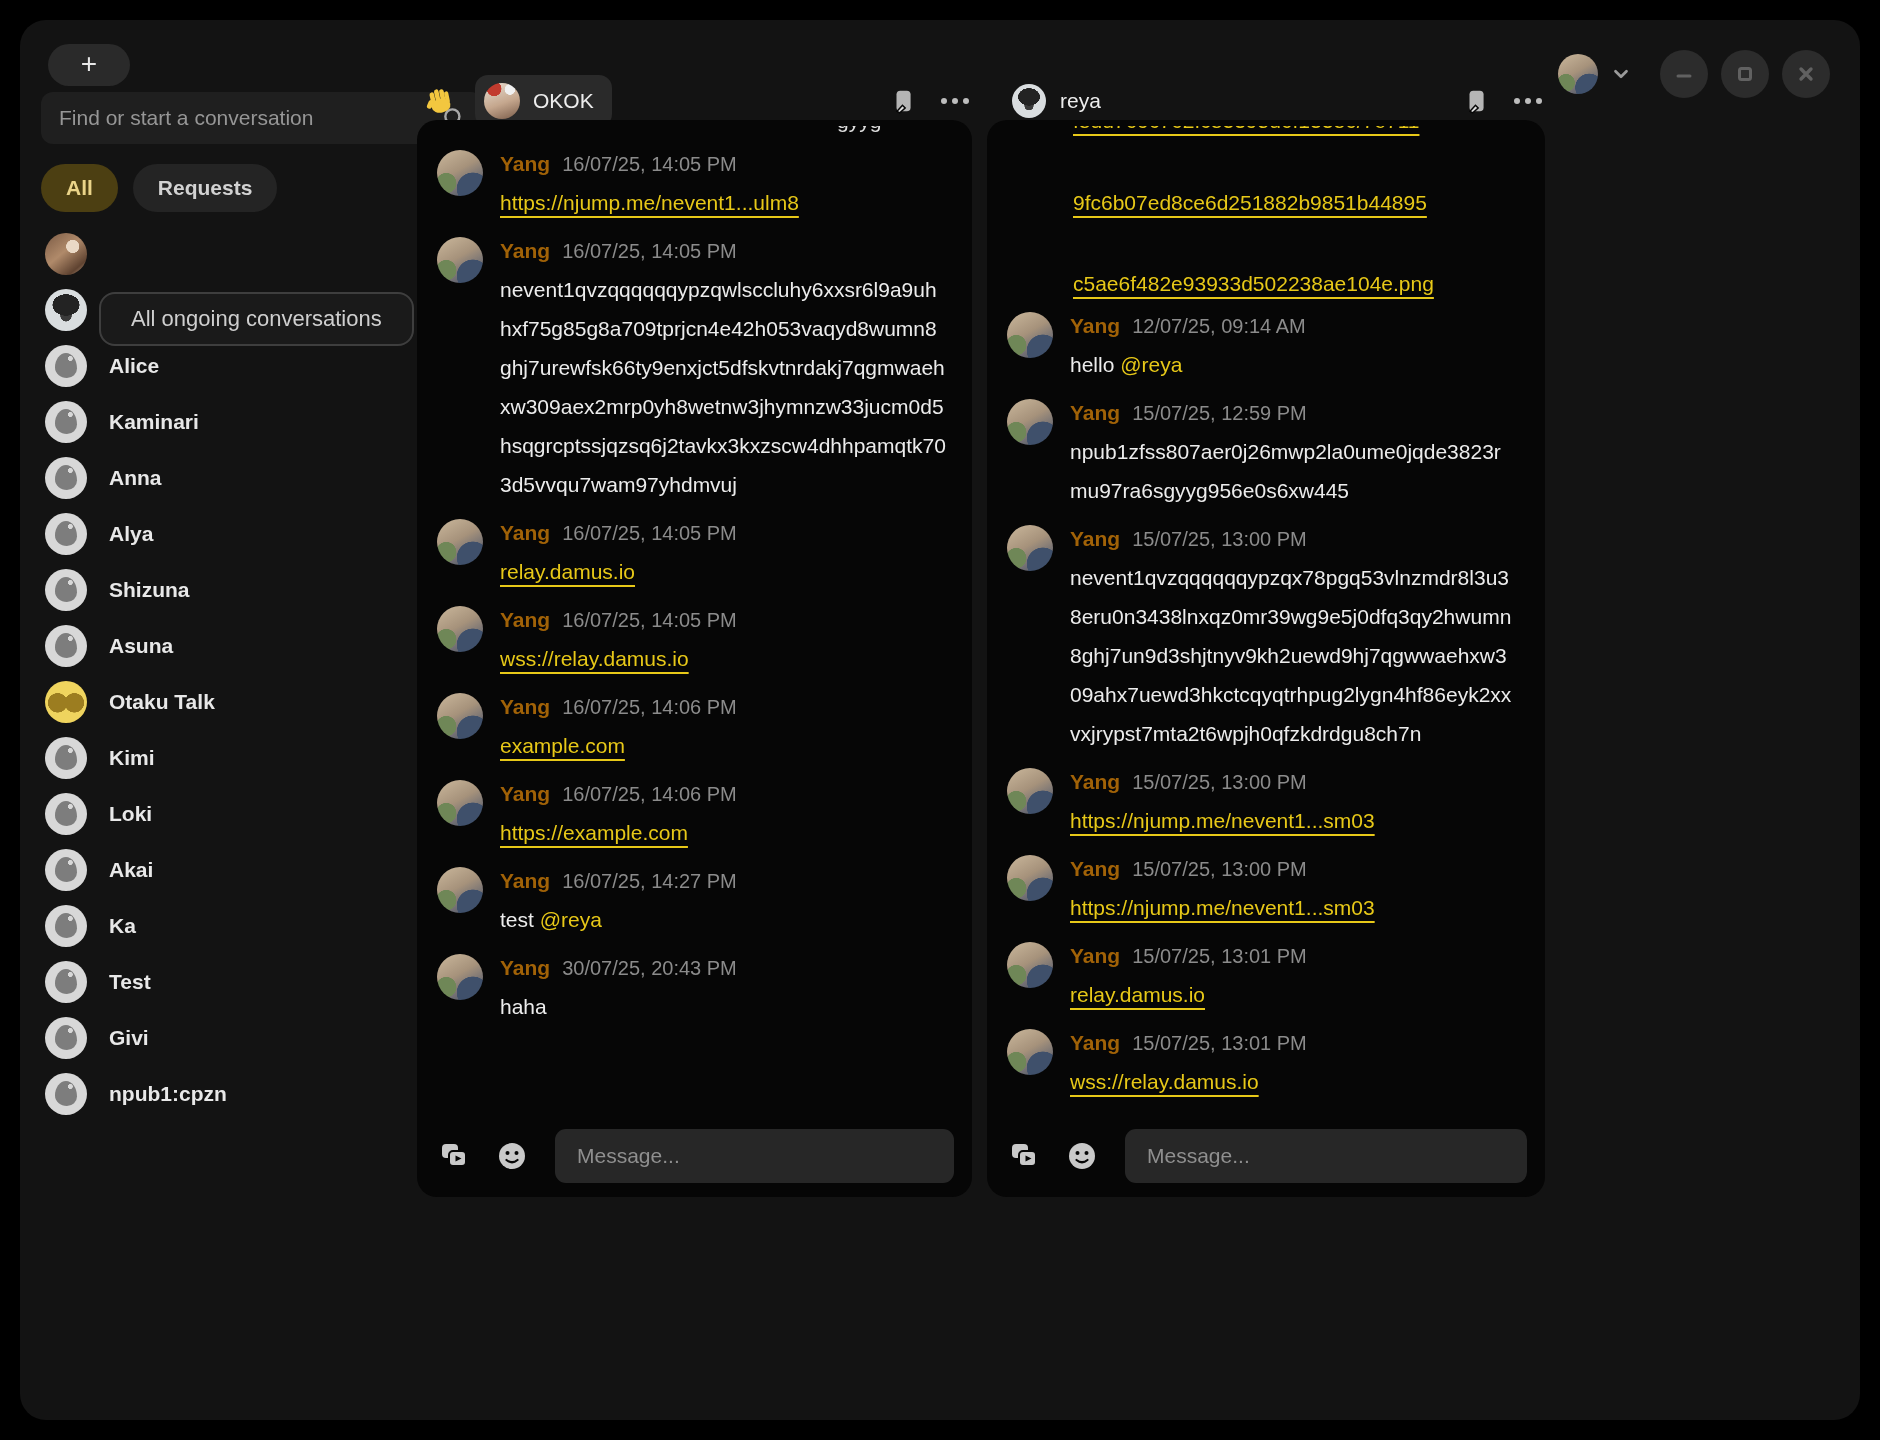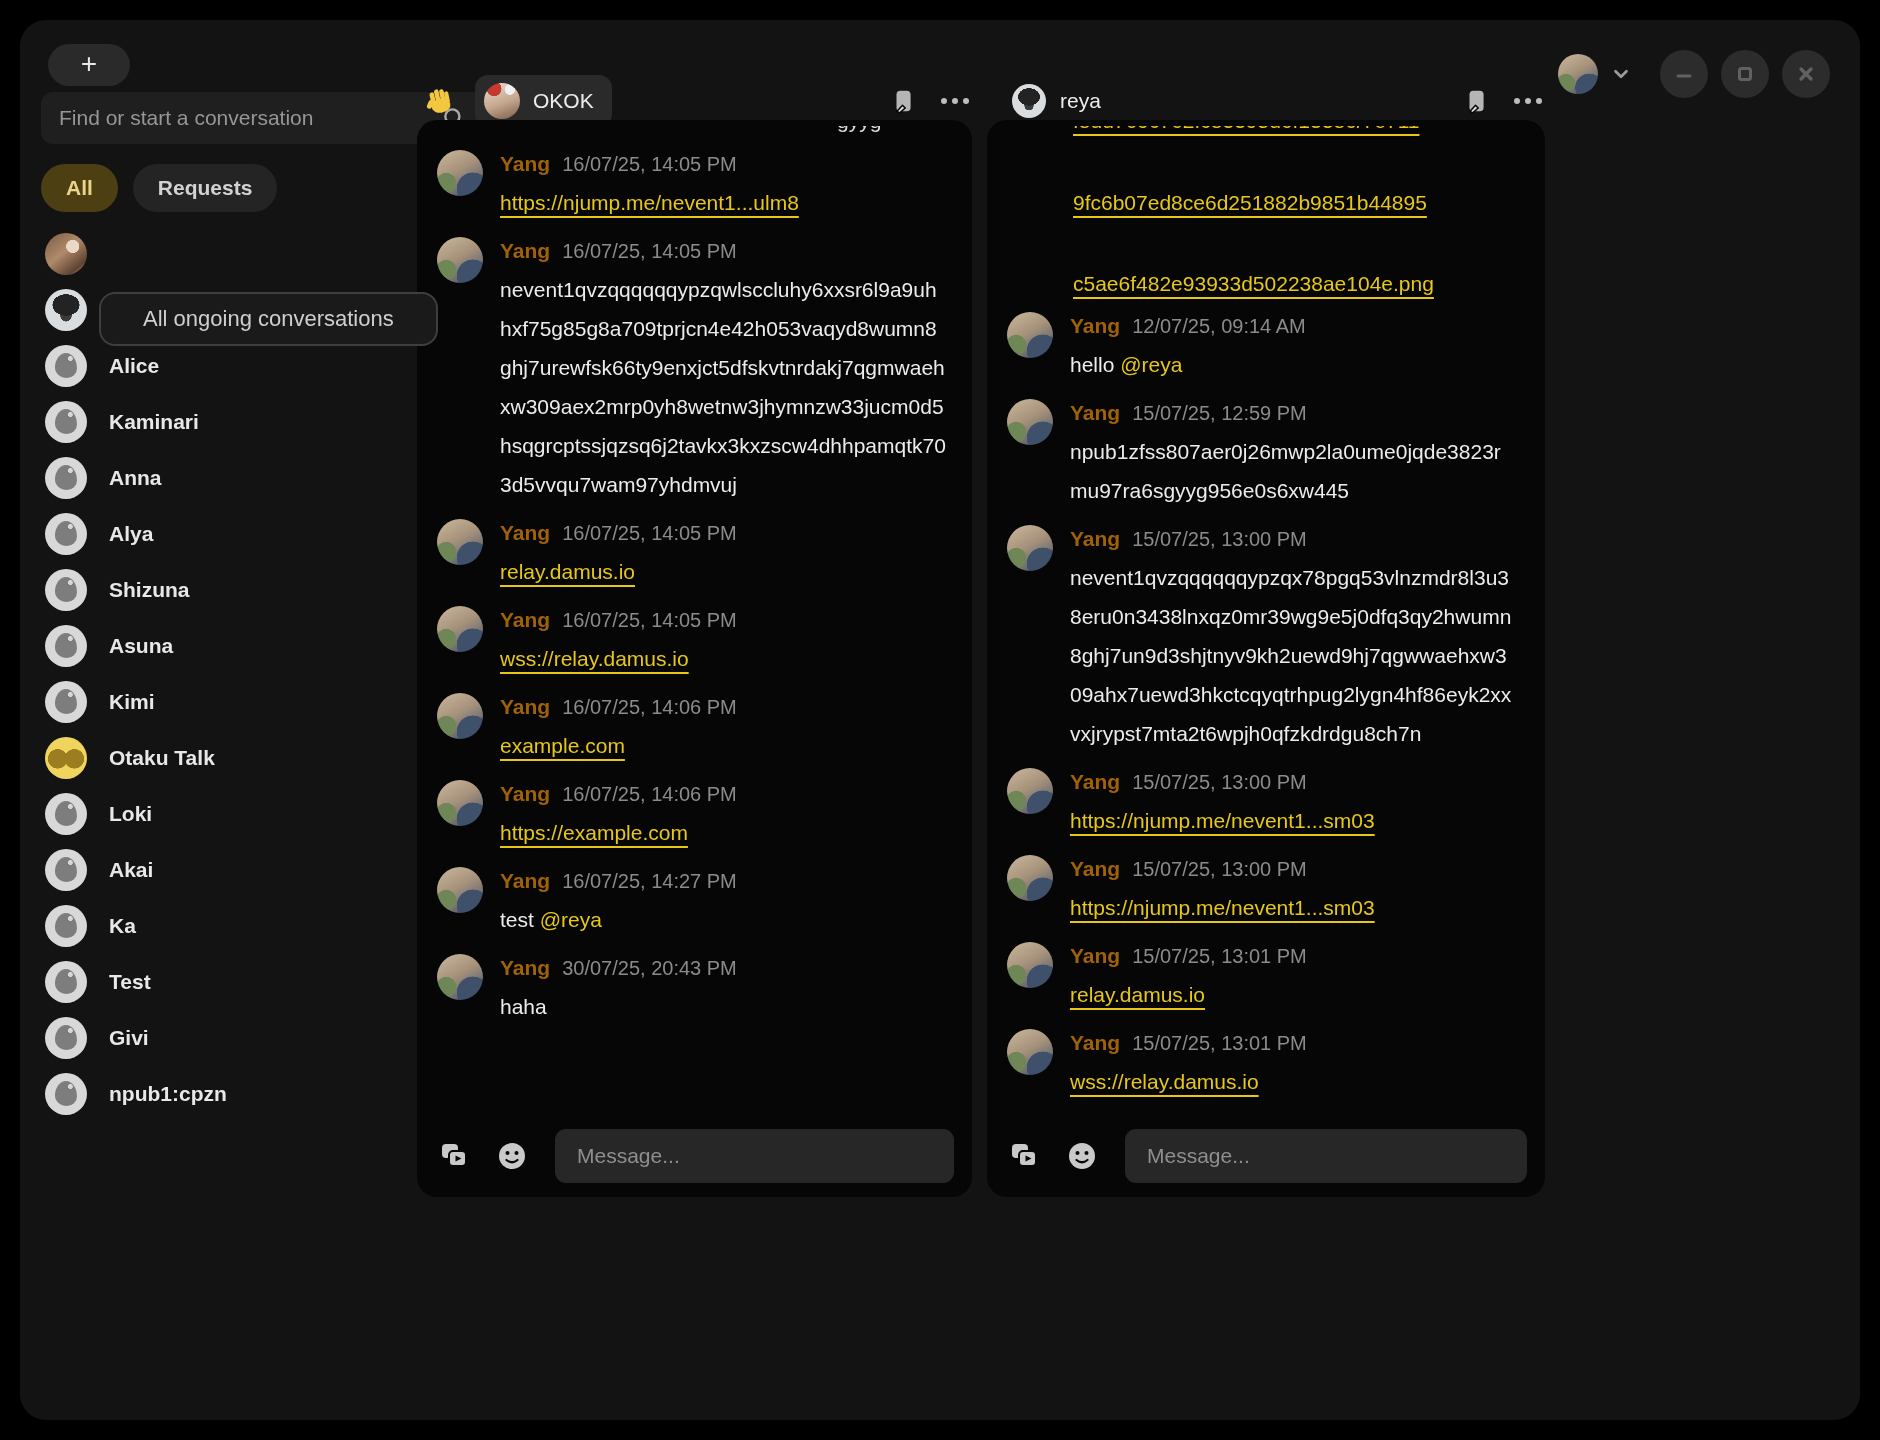--- a/index.html
+++ b/index.html
@@ -61,21 +61,21 @@
   .tab{height:48px;border-radius:24px;padding:0 25px;font-size:21px;font-weight:bold;
     display:flex;align-items:center;cursor:pointer;}
   .tab.active{background:#4c3f12;color:#ead489;}
   .tab.inactive{background:#242424;color:#d2d2d2;}
   .conv-list{margin-top:14px;font-weight:bold;}
   .conv-row{height:56px;display:flex;align-items:center;cursor:pointer;}
   .conv-row .avatar{width:42px;height:42px;margin-left:4px;}
   .conv-name{margin-left:22px;font-size:21px;color:#e8e8e8;white-space:nowrap;}
   .conv-time{margin-left:auto;font-size:17px;color:#9c9c9c;margin-right:2px;white-space:nowrap;}
   .tooltip{
-    position:absolute;left:58px;top:200px;height:50px;line-height:50px;padding:0 42px;
+    position:absolute;left:58px;top:200px;height:50px;line-height:50px;padding:0 30px;
     background:#1a1a1a;border:2px solid #3e3e3e;border-radius:16px;
     font-size:22px;color:#cfcfcf;white-space:nowrap;z-index:5;
   }
   
   .chat-header{position:absolute;top:55px;height:52px;display:flex;align-items:center;}
   .hdr-mid{left:403px;width:549px;}
   .hdr-right{left:975px;width:550px;}
   .peer-pill{margin-left:20px;height:52px;border-radius:13px;background:#2a2a2a;
     display:flex;align-items:center;padding:0 18px 0 9px;cursor:pointer;}
   .peer-pill .avatar{width:36px;height:36px;}
@@ -201,28 +201,28 @@
     <span class="conv-time">May 28</span>
   </div>
 
   <div class="conv-row">
     <span class="avatar av-default"></span>
     <span class="conv-name">Asuna</span>
     <span class="conv-time">May 28</span>
   </div>
 
   <div class="conv-row">
-    <span class="avatar av-default"></span>
-    <span class="conv-name">Kimi</span>
-    <span class="conv-time">May 27</span>
-  </div>
-
-  <div class="conv-row">
     <span class="avatar av-owls"></span>
     <span class="conv-name">Otaku Talk</span>
+    <span class="conv-time">May 27</span>
+  </div>
+
+  <div class="conv-row">
+    <span class="avatar av-default"></span>
+    <span class="conv-name">Kimi</span>
     <span class="conv-time">May 27</span>
   </div>
 
   <div class="conv-row">
     <span class="avatar av-default"></span>
     <span class="conv-name">Loki</span>
     <span class="conv-time">May 27</span>
   </div>
 
   <div class="conv-row">

